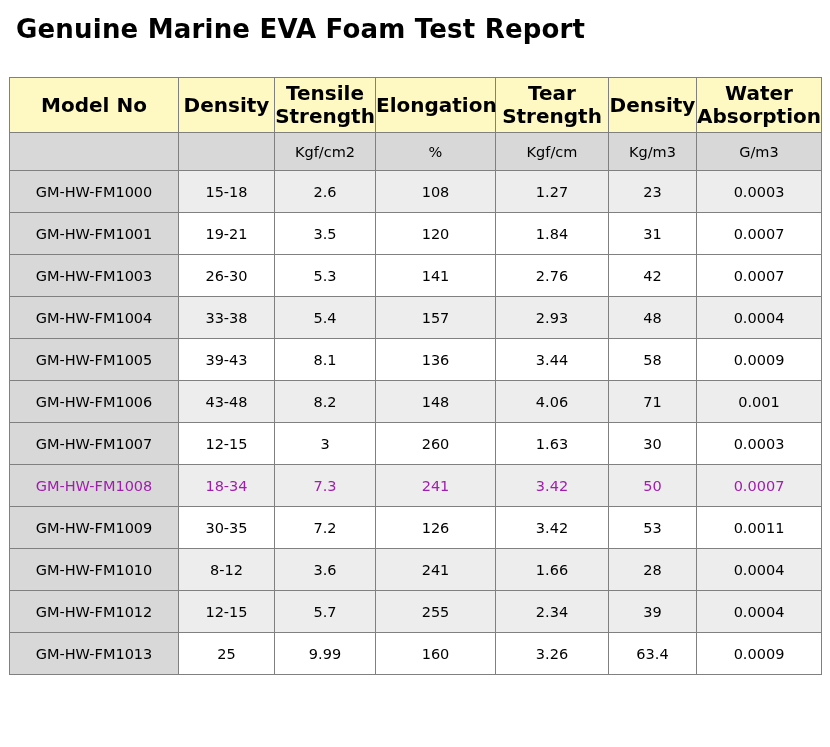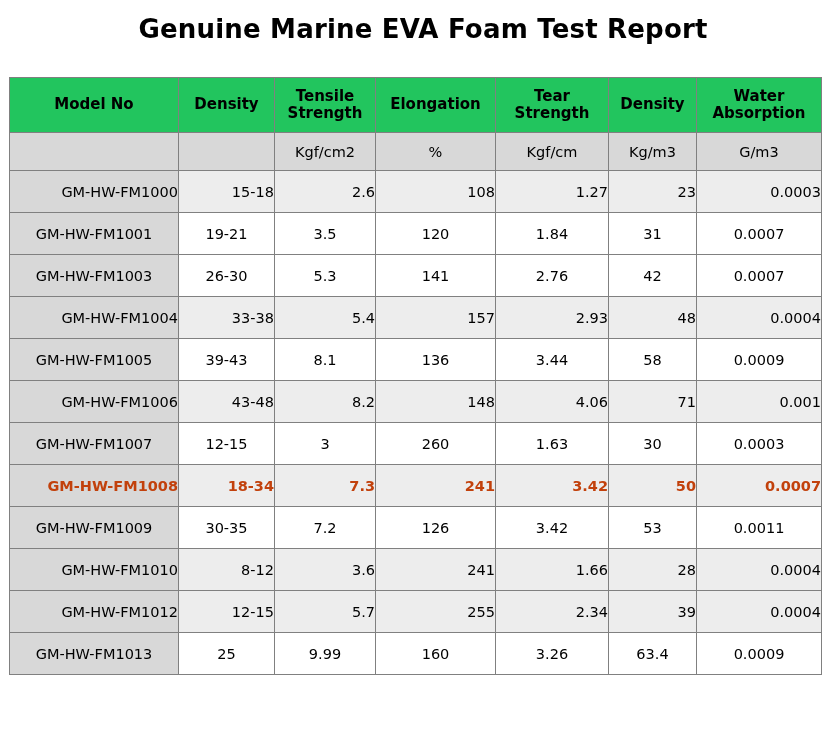--- a/index.html
+++ b/index.html
@@ -14,21 +14,20 @@
     color: #000000;
     overflow: hidden;
   }
   .page {
     width: 830px;
     height: 747px;
     position: relative;
     box-sizing: border-box;
   }
   .report-title {
-    text-align: center;
     font-size: 26px;
     font-weight: bold;
     letter-spacing: 0.2px;
     margin: 10px 0 0 16px;
     padding: 4px 0 0 0;
     font-family: "DejaVu Sans", "Liberation Sans", sans-serif;
   }
   .table-wrap {
     position: absolute;
     left: 9px;
@@ -53,50 +52,48 @@
   
   col.c0 { width: 169px; }
   col.c1 { width: 96px; }
   col.c2 { width: 101px; }
   col.c3 { width: 120px; }
   col.c4 { width: 113px; }
   col.c5 { width: 88px; }
   col.c6 { width: 125px; }
 
   thead tr.head-main th {
-    background: #22c55e;
+    background: #fef9c3;
     font-weight: bold;
-    font-size: 15px;
+    font-size: 20px;
     height: 54px;
     line-height: 1.15;
   }
   thead tr.head-units th {
     background: #d8d8d8;
     font-weight: normal;
     font-size: 14.5px;
     height: 37px;
   }
   tbody td.model {
     background: #d8d8d8;
     font-size: 14.5px;
   }
   tbody tr.shaded td {
     background: #ededed;
-    text-align: right;
   }
   tbody tr.plain td {
     background: #ffffff;
   }
   tbody tr.shaded td.model,
   tbody tr.plain td.model {
     background: #d8d8d8;
   }
   tbody tr.highlight td {
-    color: #c2410c;
-    font-weight: bold;
+    color: #a21caf;
   }
   .nowrap { white-space: nowrap; }
 </style>
 </head>
 <body>
 
 <div class="page">
 
   <h1 class="report-title">Genuine Marine EVA Foam Test Report</h1>
 

